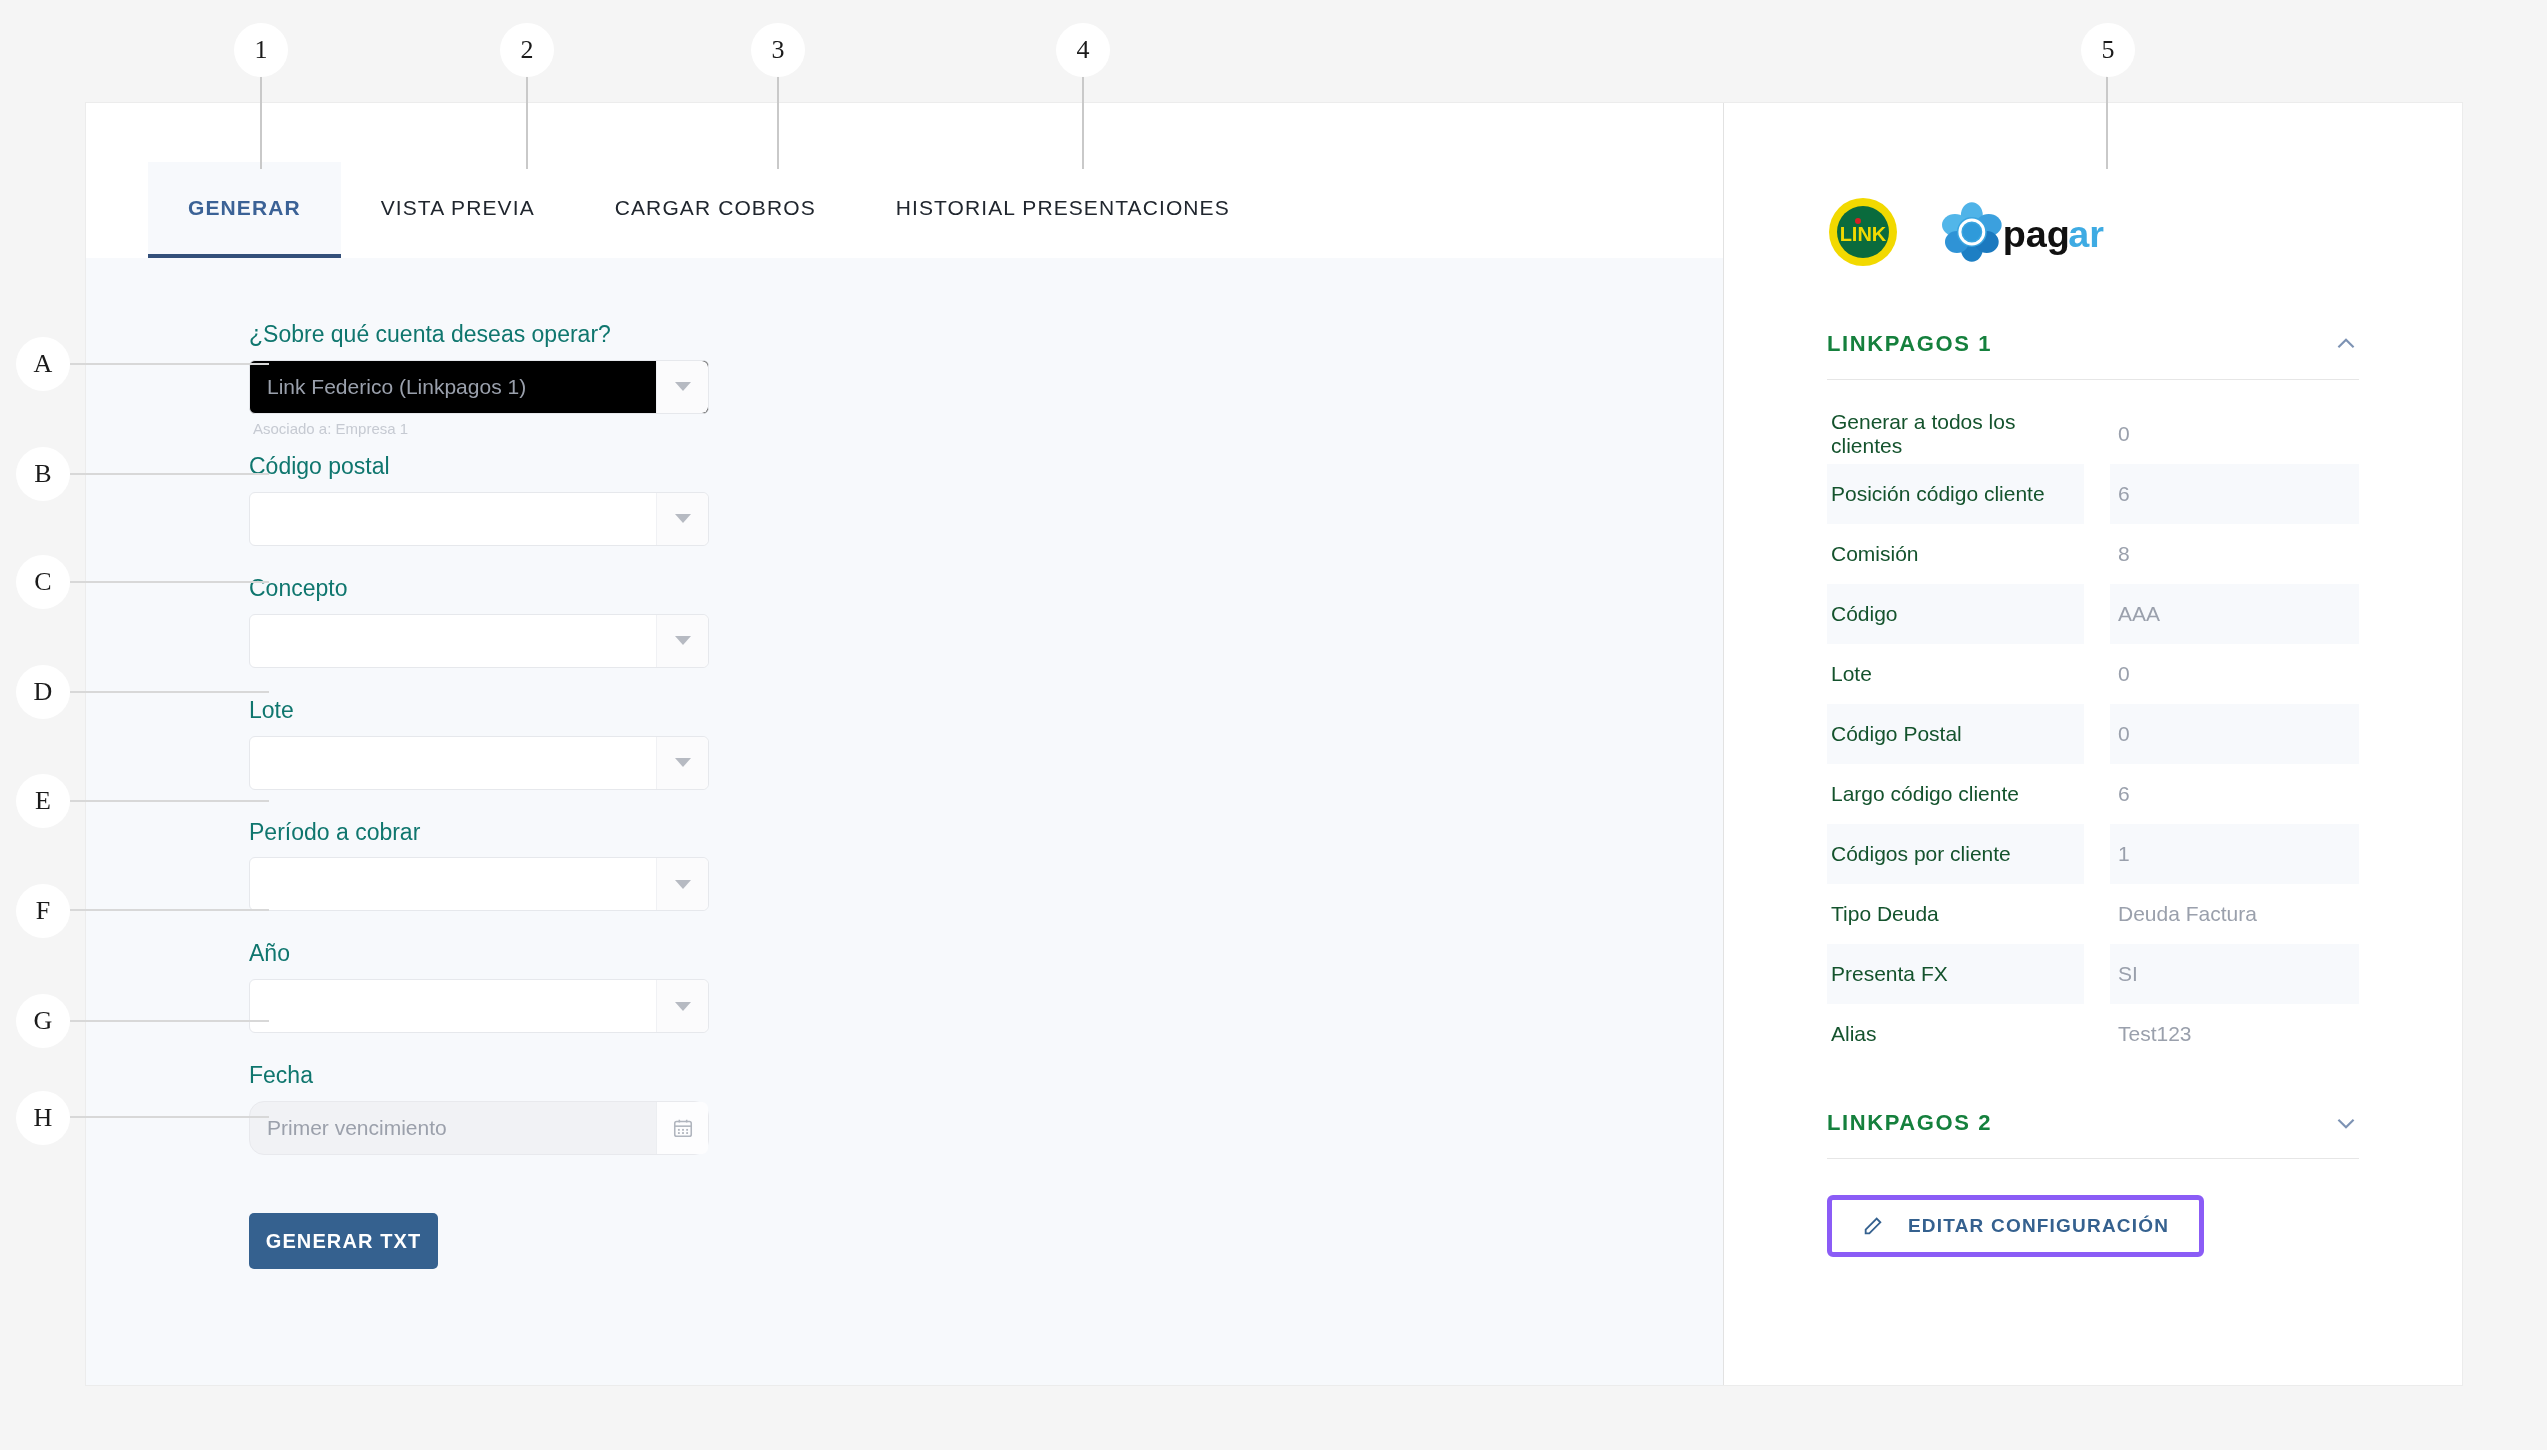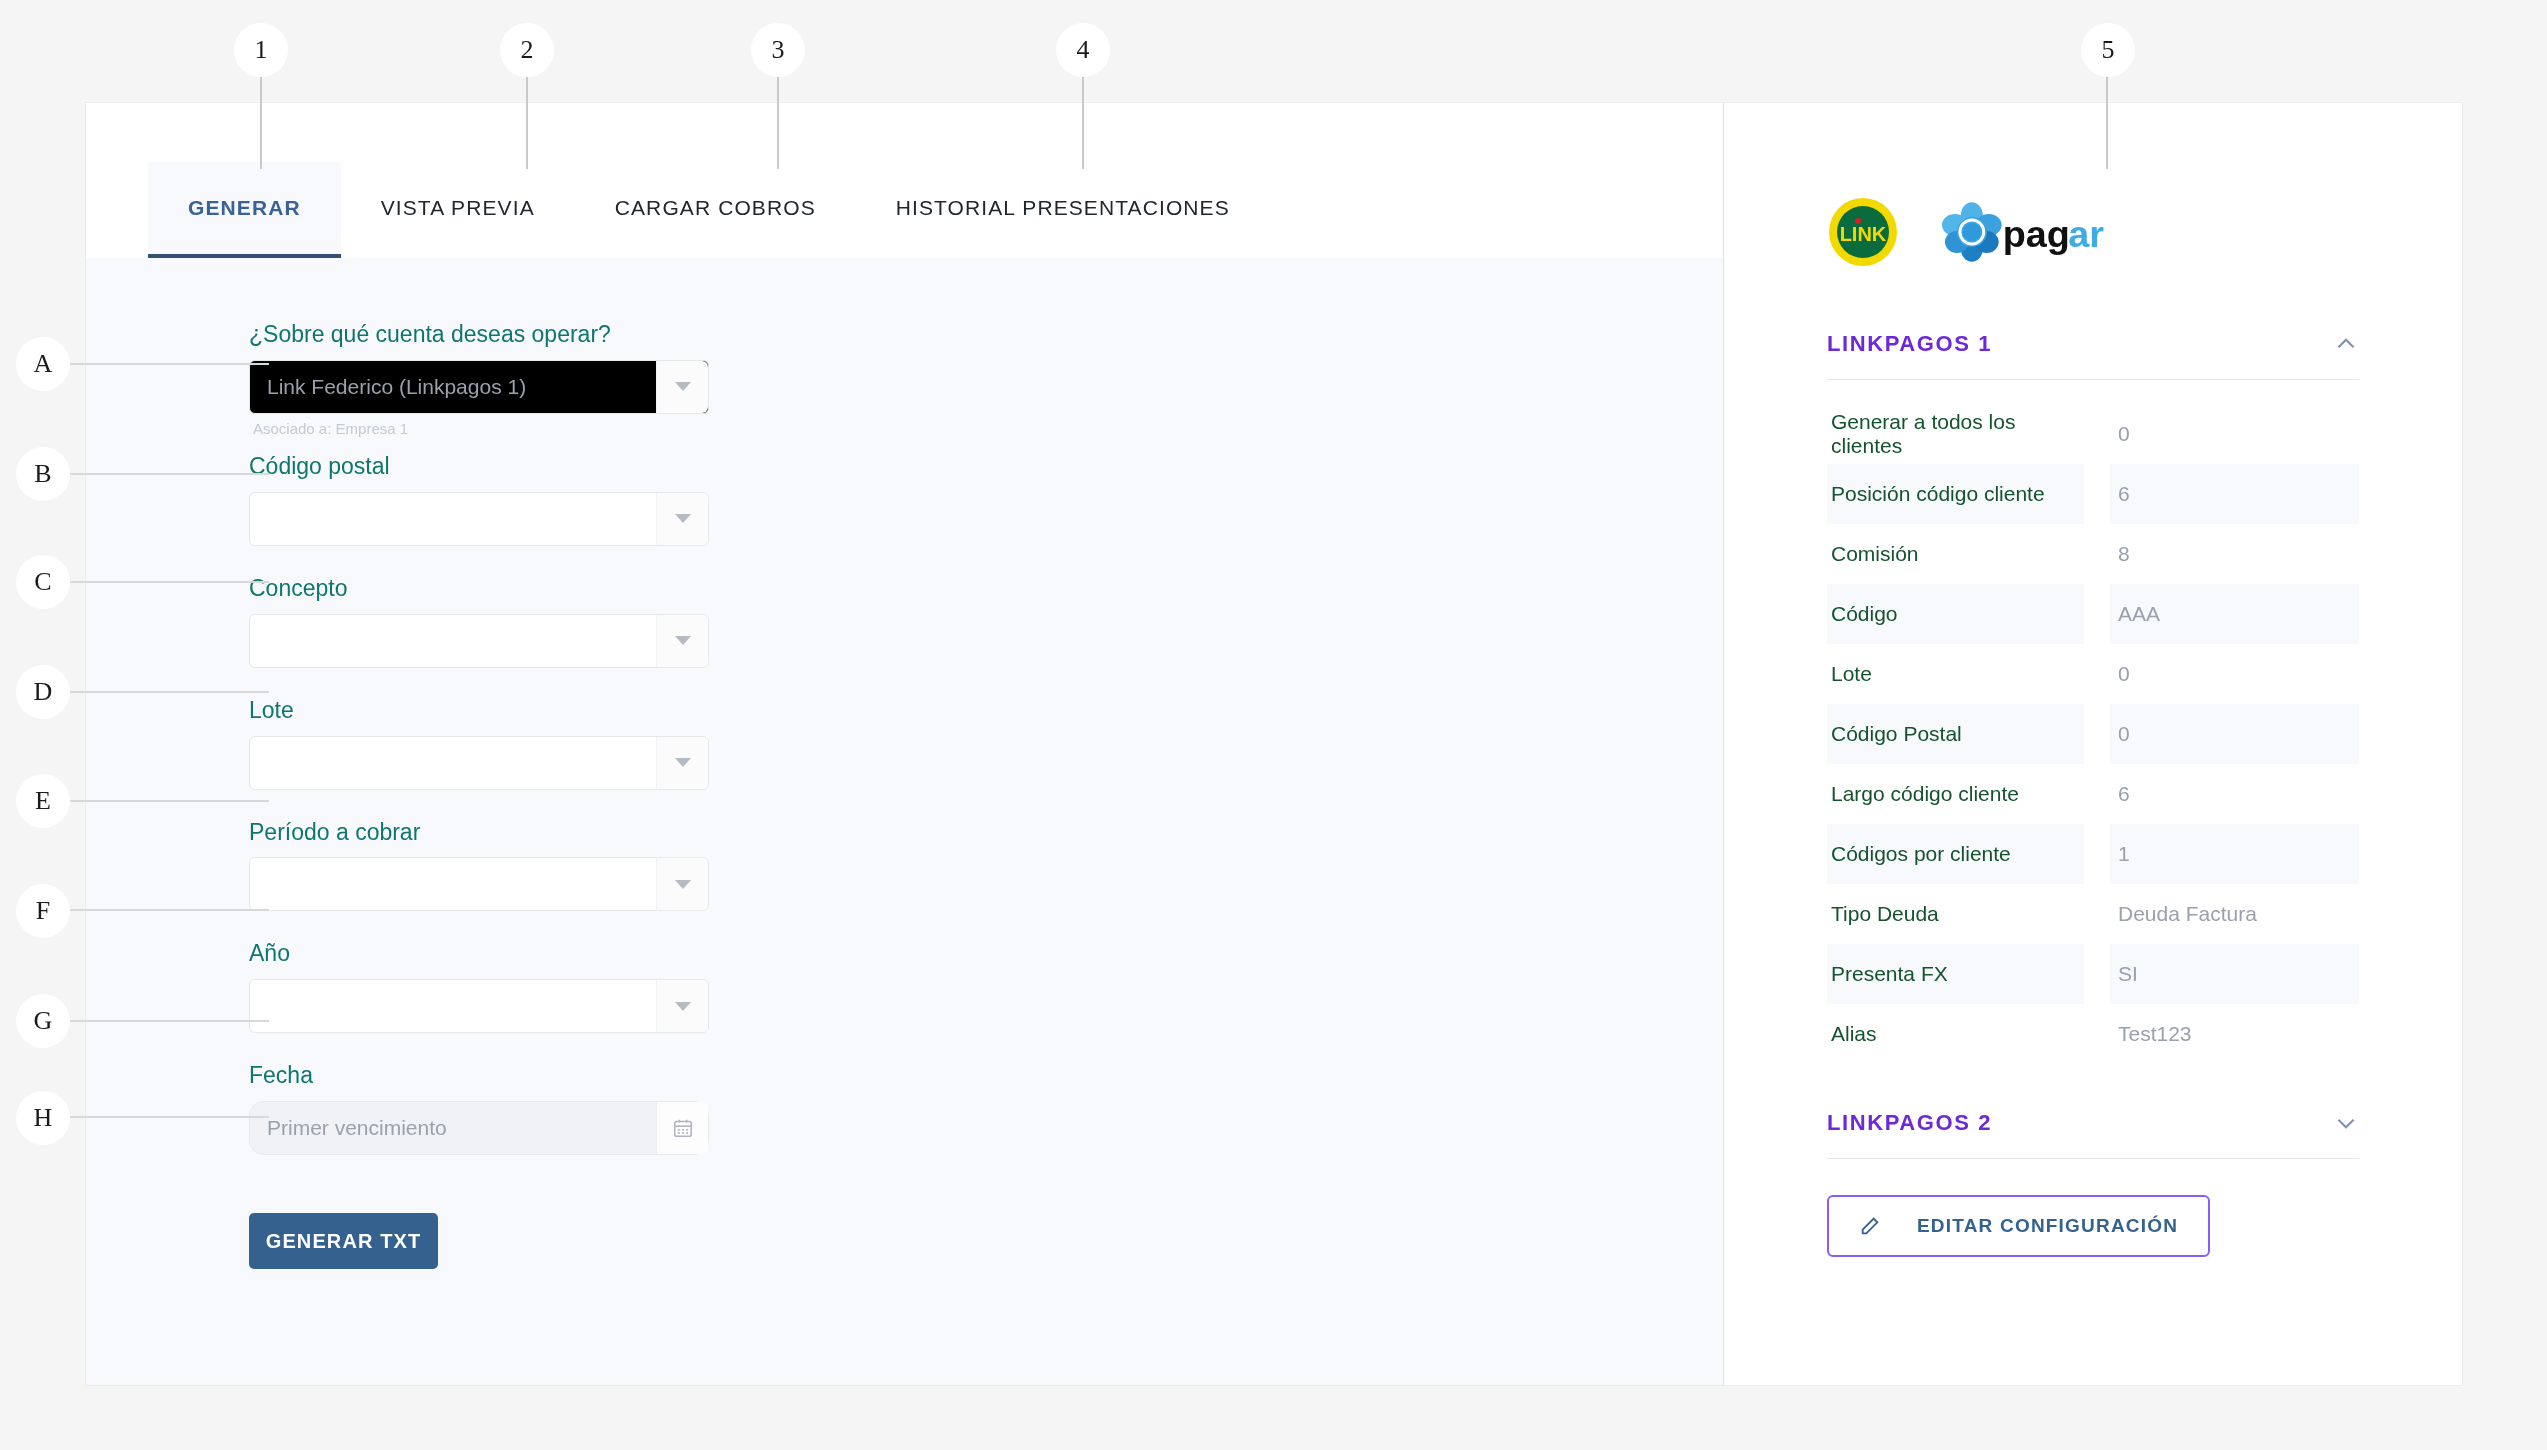--- a/index.html
+++ b/index.html
@@ -153,21 +153,21 @@
   }
   #logos { display: flex; align-items: center; gap: 42px; height: 78px; }
   .linkpagos-header {
     margin-top: 60px;
     display: flex; align-items: center; justify-content: space-between;
     padding-bottom: 22px;
     border-bottom: 1px solid #e6e6e6;
     cursor: pointer;
   }
   .linkpagos-title {
-    font-size: 22px; font-weight: bold; letter-spacing: 1.6px; color: #6d28d9;
+    font-size: 22px; font-weight: bold; letter-spacing: 1.6px; color: #15803d;
   }
   .chev { width: 26px; height: 26px; }
   .rows { margin-top: 24px; }
   .cfg-row {
     display: flex; align-items: center;
     height: 60px;
   }
   .cfg-label {
     width: 257px; height: 100%;
     display: flex; align-items: center;
@@ -177,24 +177,24 @@
   .cfg-gap { width: 26px; height: 100%; }
   .cfg-value {
     flex: 1; height: 100%;
     display: flex; align-items: center;
     font-size: 21px; color: #9aa0ac;
     padding-left: 8px;
   }
   .cfg-row.alt .cfg-label, .cfg-row.alt .cfg-value { background: #f7f9fc; }
   .edit-btn {
     margin-top: 36px;
-    display: inline-flex; align-items: center; gap: 36px;
+    display: inline-flex; align-items: center; gap: 24px;
     height: 62px; padding: 0 30px;
     background: #ffffff;
-    border: 2px solid #8b5cf6; border-radius: 6px;
+    border: 5px solid #8b5cf6; border-radius: 6px;
     color: #35618f; font-size: 19px; font-weight: bold; letter-spacing: 1.2px;
     font-family: "Liberation Sans", sans-serif;
     cursor: pointer;
   }
 </style>
 </head>
 <body>
 
 <div id="root">
 

